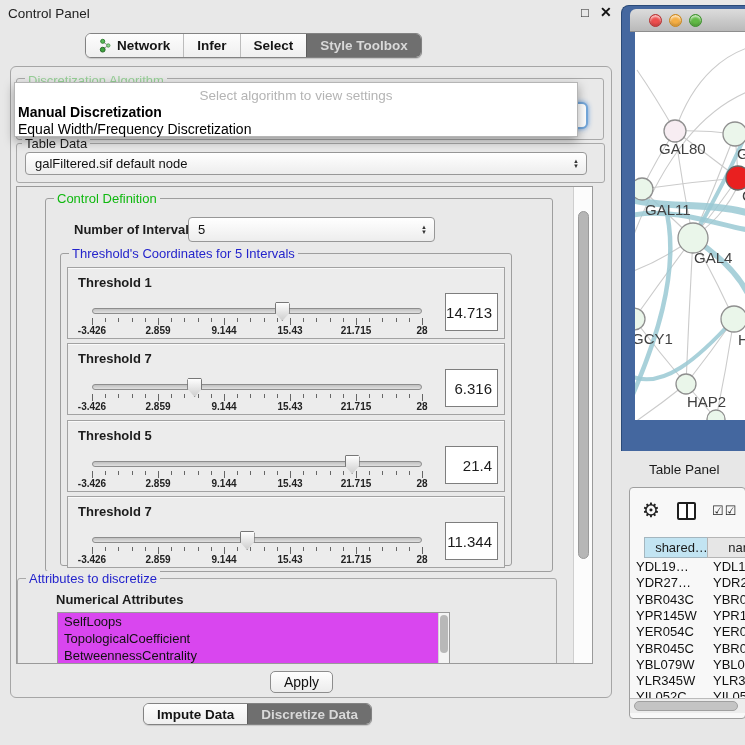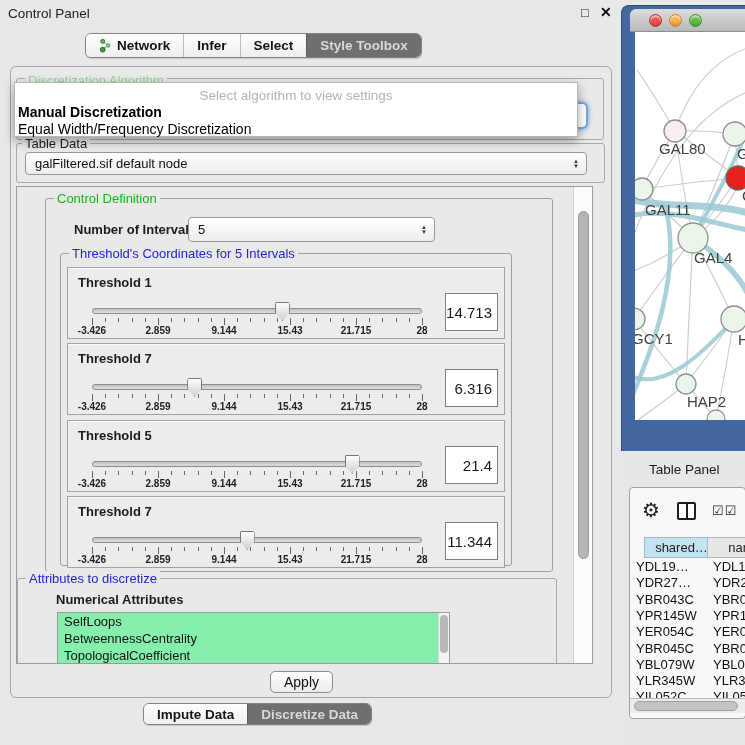--- a/index.html
+++ b/index.html
@@ -58,21 +58,21 @@
   .ticks{position:absolute;left:24px;top:50px;width:330px;height:8px;}
   .tick{position:absolute;width:1px;background:#666;top:0;}
   .tick.minor{height:4px;}
   .tick.major{height:7px;}
   .tlabels{position:absolute;left:24px;top:57px;width:330px;height:11px;}
   .tlab{position:absolute;transform:translateX(-50%);font-size:10px;font-weight:bold;color:#222;white-space:nowrap;text-align:right;}
   .vbox{position:absolute;left:377px;top:25px;width:53px;height:38px;background:#fff;border:1px solid #7e7e7e;font-size:15px;text-align:right;padding:10px 5px 0 0;}
 
   
   #attr-sub{position:absolute;left:38px;top:13px;font-weight:bold;font-size:13px;}
-  #attr-list{position:absolute;left:39px;top:33px;width:393px;height:60px;background:#86efac;border:1px solid #9a9a9a;overflow:hidden;}
+  #attr-list{position:absolute;left:39px;top:33px;width:393px;height:60px;background:#d946ef;border:1px solid #9a9a9a;overflow:hidden;}
   .attr-item{height:17px;padding:1px 0 0 6px;font-size:13px;color:#111;white-space:nowrap;}
   #attr-sb{position:absolute;right:0;top:0;width:11px;height:100%;background:#f4f4f4;border-left:1px solid #d5d5d5;}
   #attr-sb-thumb{position:absolute;left:1px;top:2px;width:8px;height:38px;background:#b8b8b8;border-radius:4px;}
 
   #apply-btn{left:270px;top:671px;width:63px;height:22px;background:linear-gradient(#fefefe,#ececec);border:1px solid #8d8d8d;border-radius:5px;font-size:14px;text-align:center;padding-top:2px;color:#111;}
 
   
   #net-window{left:621px;top:5px;width:124px;height:446px;background:#44679f;border-left:1px solid #2a4a78;border-top:1px solid #2a4a78;border-radius:8px 0 0 0;}
   #net-titlebar{position:absolute;left:8px;top:3px;right:0;height:23px;background:linear-gradient(#dcdcdc,#b9b9b9);border-radius:6px 0 0 0;border-bottom:1px solid #8e8e8e;}
   .light{position:absolute;top:5px;width:13px;height:13px;border-radius:50%;box-shadow:inset 0 2px 2px rgba(255,255,255,.65), inset 0 -2px 2px rgba(0,0,0,.15);}
@@ -352,22 +352,22 @@
         </div>
     </div>
   </div>
 
   <div class="group" id="attributes-group" style="left:0px;top:391px;width:540px;height:110px;">
     <span class="gtitle blue">Attributes to discretize</span>
     <div id="attr-sub">Numerical Attributes</div>
     <div id="attr-list">
       <div id="attr-items">
           <div class="attr-item">SelfLoops</div>
+          <div class="attr-item">TopologicalCoefficient</div>
           <div class="attr-item">BetweennessCentrality</div>
-          <div class="attr-item">TopologicalCoefficient</div>
         </div>
       <div id="attr-sb">
           <div id="attr-sb-thumb"></div>
         </div>
     </div>
   </div>
 
   <div id="sp-gutter">
     <div id="sp-thumb"></div>
   </div>

